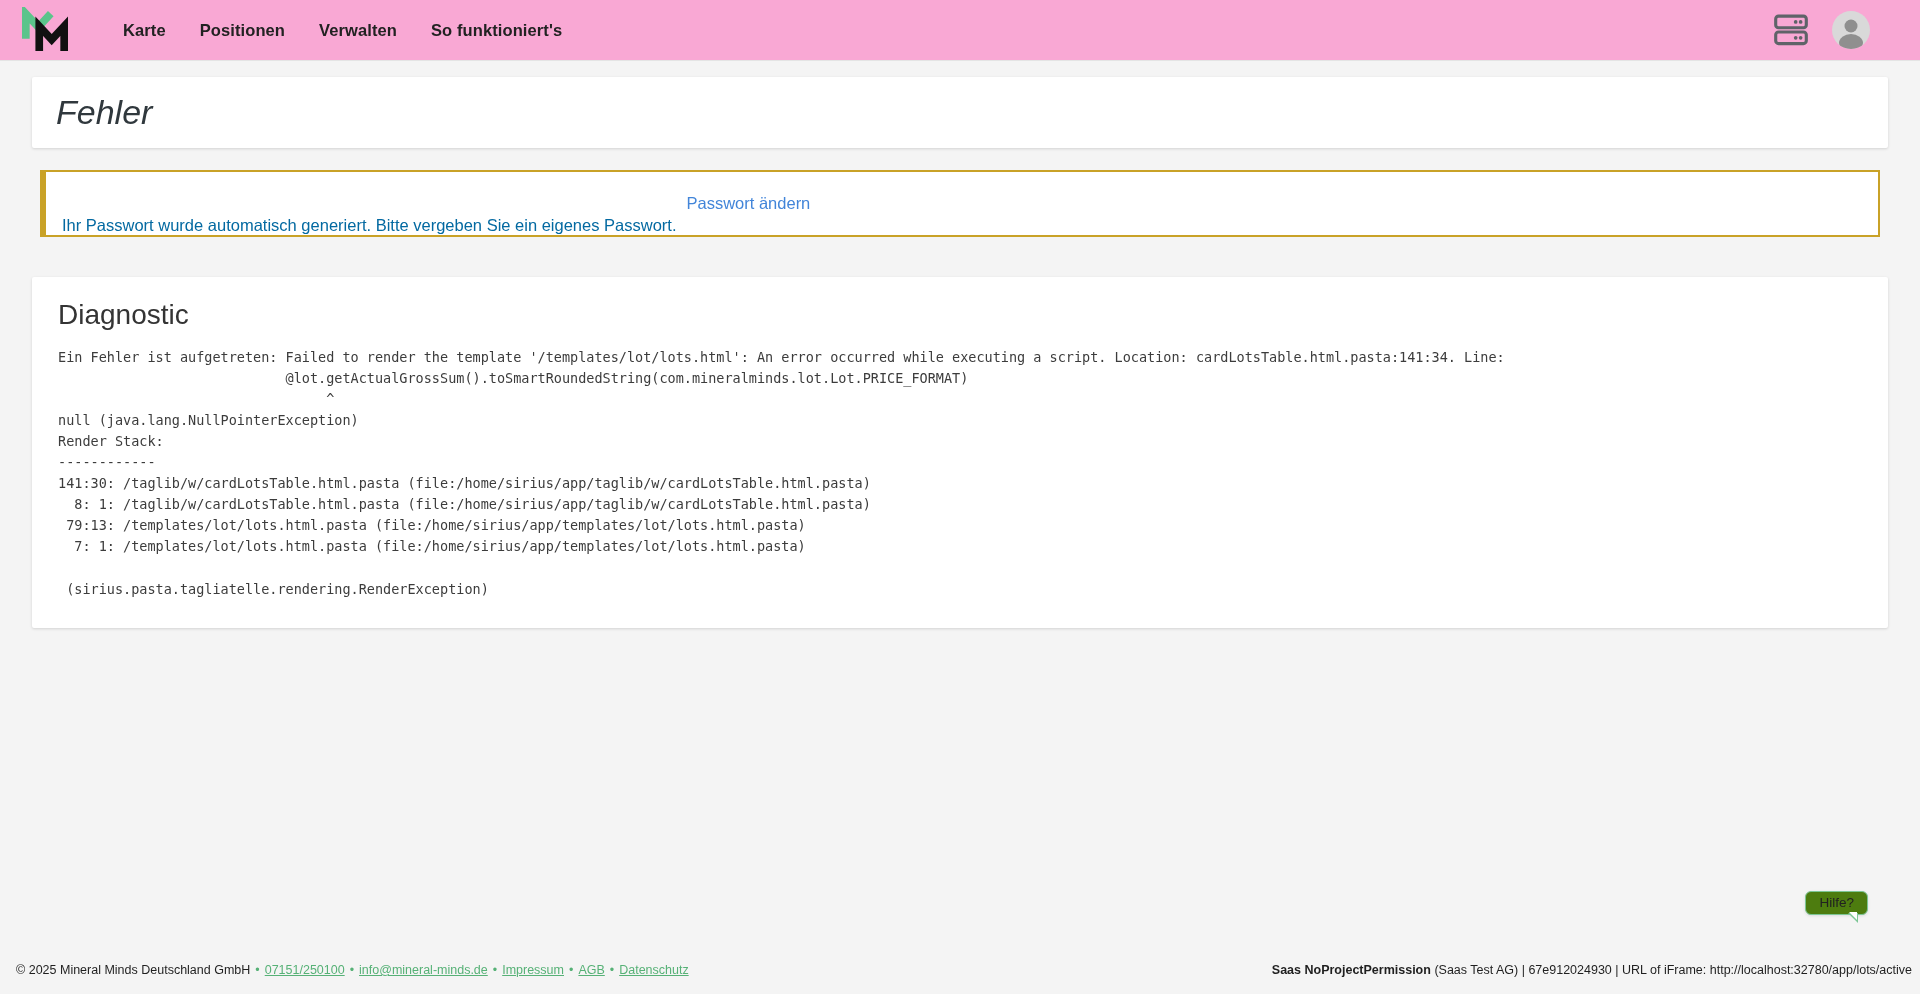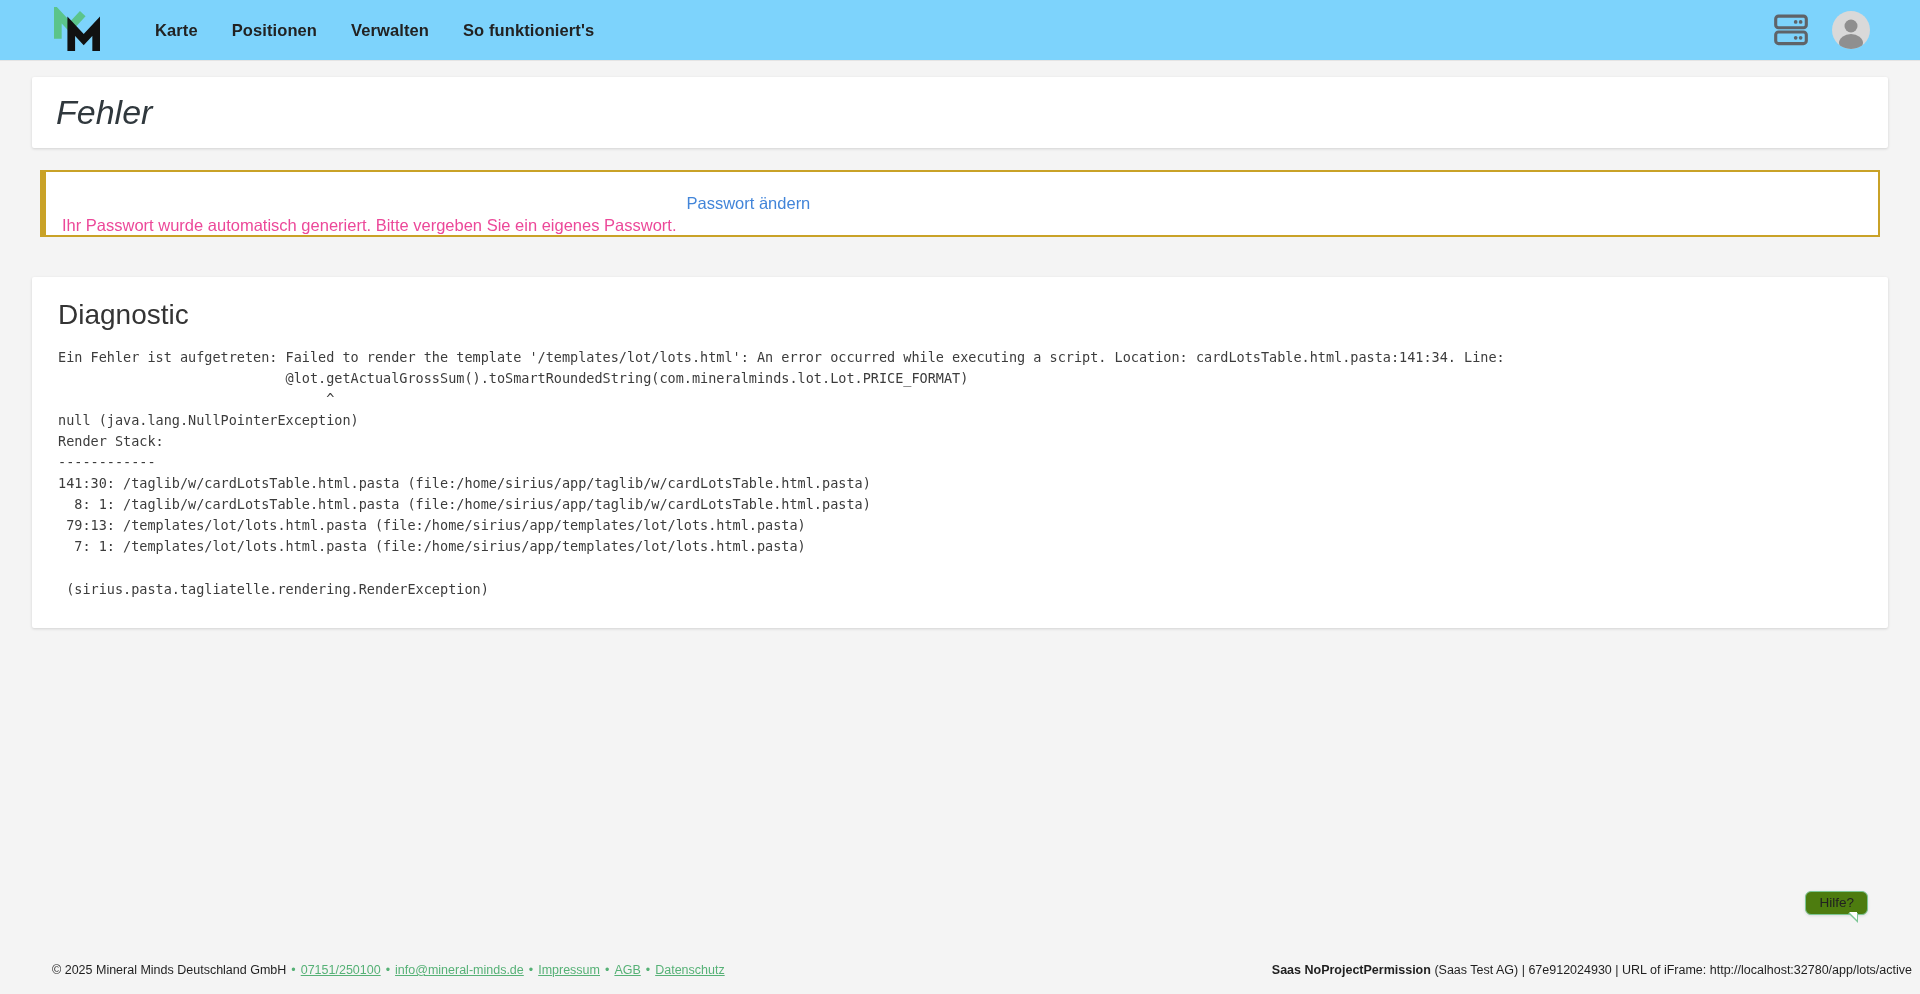--- a/index.html
+++ b/index.html
@@ -9,25 +9,25 @@
     background: #f4f4f4;
     font-family: "Liberation Sans", sans-serif;
     color: #212121;
     overflow: hidden;
     position: relative;
   }
 
   
   .header {
     height: 61px;
-    background: #7dd3fc;
+    background: #f9a8d4;
     border-bottom: 1px solid #e4e4e4;
     display: flex;
     align-items: center;
-    padding: 0 50px 0 51px;
+    padding: 0 50px 0 19px;
   }
   .logo { width: 52px; height: 46px; display: block; cursor: pointer; }
   .nav { display: flex; align-items: center; margin-left: 52px; gap: 34px; }
   .nav-item {
     font-size: 16.5px;
     font-weight: 700;
     color: #222222;
     cursor: pointer;
     letter-spacing: .1px;
   }
@@ -59,21 +59,21 @@
     margin: 22px 40px 0 40px;
     min-height: 58px;
     background: #ffffff;
     border: 2px solid #C9A227;
     border-left-width: 6px;
     display: flex;
     align-items: center;
     padding: 0 16px;
     font-size: 16.5px;
   }
-  .banner-message { color: #ec4899; margin-top: 44px; }
+  .banner-message { color: #0369a1; margin-top: 44px; }
   .banner-action {
     margin-left: 10px;
     color: #4285d9;
     cursor: pointer;
     text-decoration: none;
   }
 
   
   .diag-card {
     margin: 40px 32px 0 32px;
@@ -130,21 +130,21 @@
   }
 
   
   .footer {
     position: absolute;
     left: 0; right: 0; bottom: 0;
     height: 42px;
     display: flex;
     align-items: center;
     justify-content: space-between;
-    padding: 0 8px 6px 52px;
+    padding: 0 8px 6px 16px;
     font-size: 12.5px;
     color: #1f1f1f;
   }
   .footer-left { white-space: nowrap; }
   .footer-sep { color: #56b176; margin: 0 5px; }
   .footer-link {
     color: #56b176;
     text-decoration: underline;
     cursor: pointer;
   }

